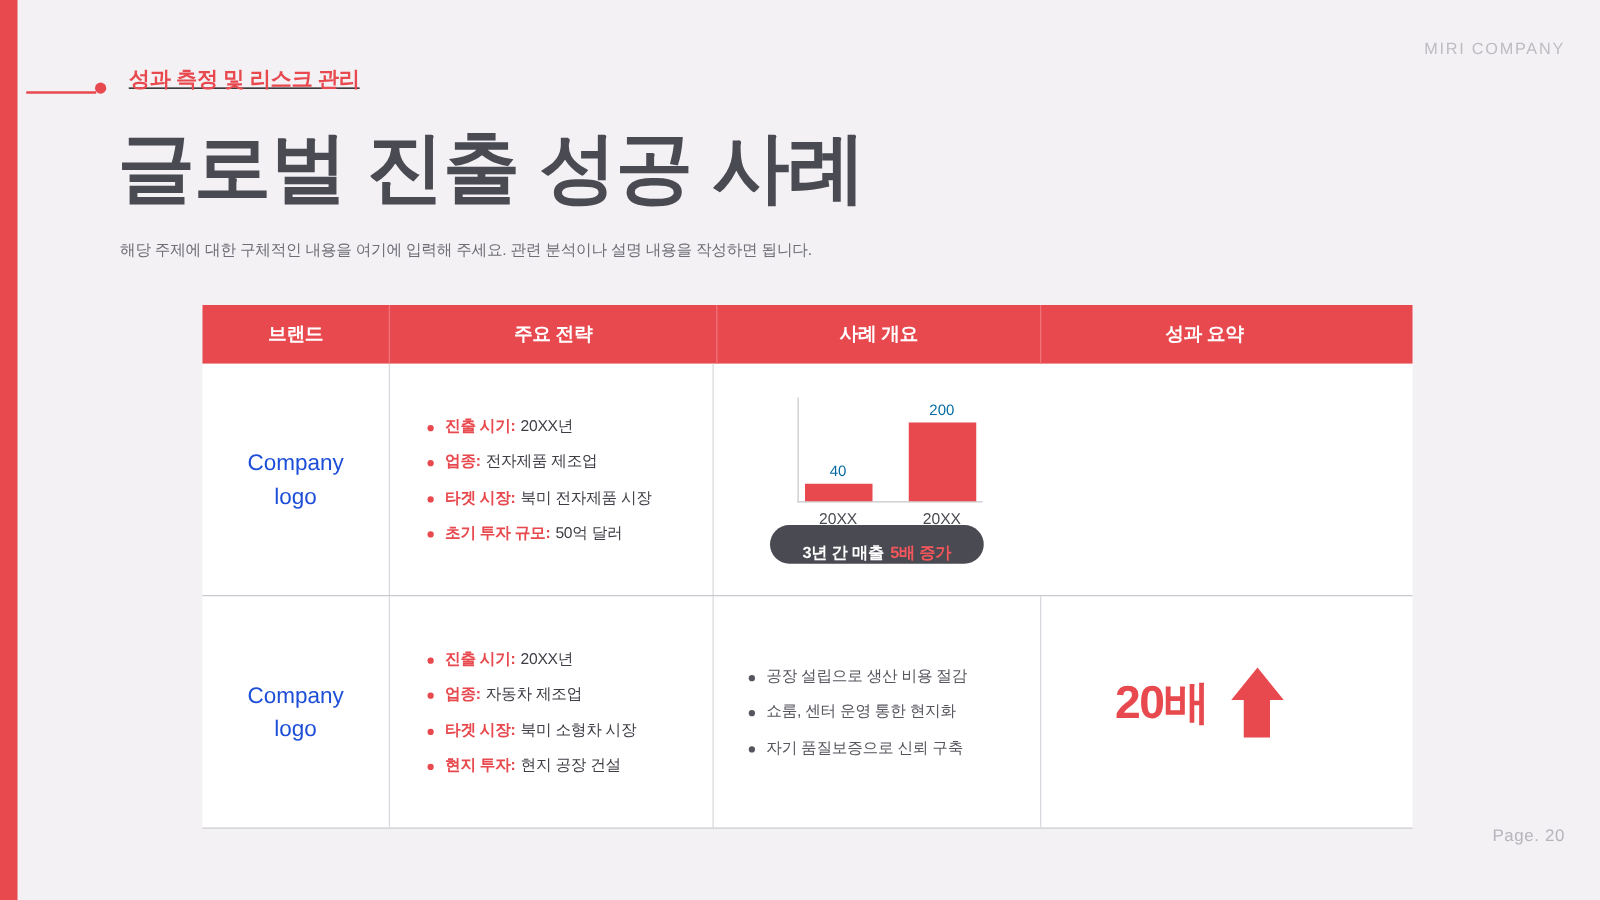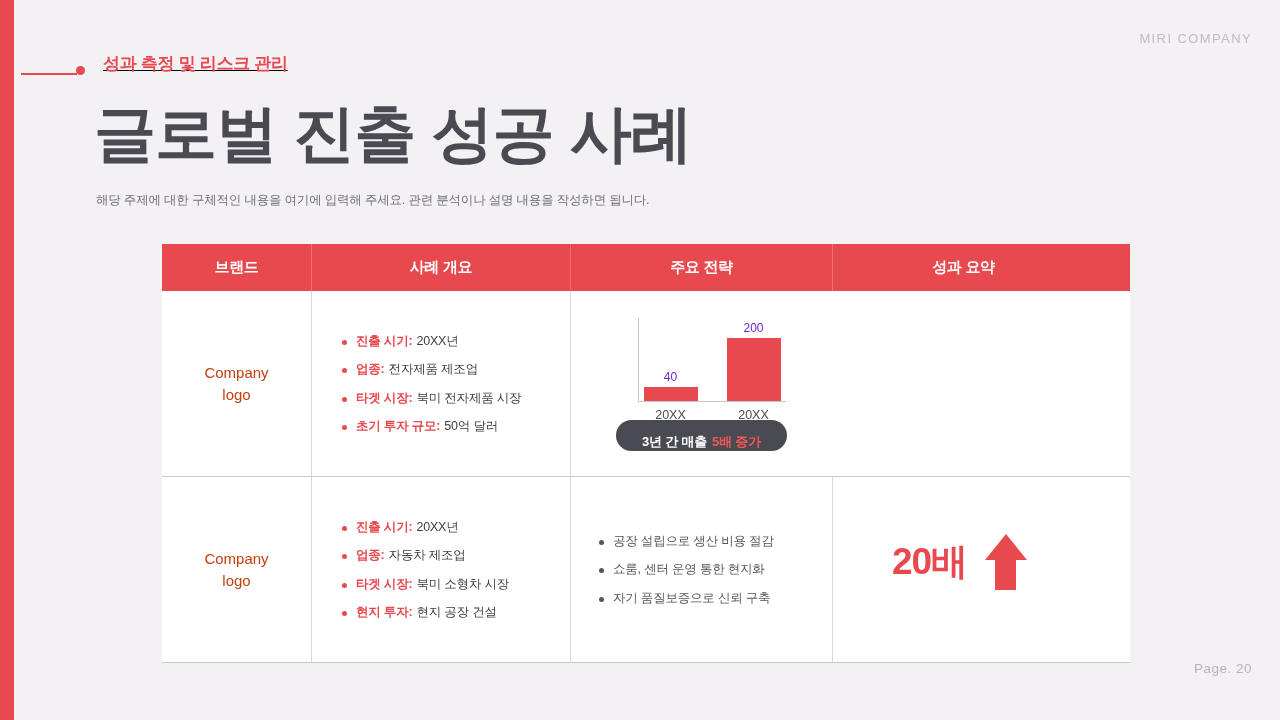--- a/index.html
+++ b/index.html
@@ -129,22 +129,22 @@
     position: relative;
   }
   .td:last-child { border-right: none; }
 
   
   .brand-cell {
     display: flex;
     align-items: center;
     justify-content: center;
     text-align: center;
-    font-size: 15px;
-    color: #c2410c;
+    font-size: 18px;
+    color: #1d4ed8;
     line-height: 1.45;
     font-weight: normal;
   }
 
   
   .bullets {
     display: flex;
     flex-direction: column;
     justify-content: center;
     height: 100%;
@@ -218,21 +218,21 @@
     position: absolute;
     bottom: 15px;
     background: #e8494e;
   }
   .bar.b1 { left: 30px;  width: 54px; height: 14px; }
   .bar.b2 { left: 113px; width: 54px; height: 63px; }
 
   .bar-val {
     position: absolute;
     font-size: 12px;
-    color: #6d28d9;
+    color: #0369a1;
     text-align: center;
     width: 54px;
   }
   .bar-val.v1 { left: 30px;  bottom: 32px; }
   .bar-val.v2 { left: 113px; bottom: 81px; }
 
   .bar-cat {
     position: absolute;
     bottom: -6px;
     font-size: 12.5px;
@@ -317,22 +317,22 @@
   <div class="eyebrow-text">성과 측정 및 리스크 관리</div>
 </div>
 
 <div class="page-title">글로벌 진출 성공 사례</div>
 <div class="page-subtitle">해당 주제에 대한 구체적인 내용을 여기에 입력해 주세요. 관련 분석이나 설명 내용을 작성하면 됩니다.</div>
 
 <div class="table">
 
   <div class="thead">
     <div class="th col-brand">브랜드</div>
+    <div class="th col-strategy">주요 전략</div>
     <div class="th col-overview">사례 개요</div>
-    <div class="th col-strategy">주요 전략</div>
     <div class="th col-result">성과 요약</div>
   </div>
 
   <div class="tbody">
 
     <div class="trow r1">
 
       <div class="td col-brand brand-cell">
         <div>
           <div>Company</div>

